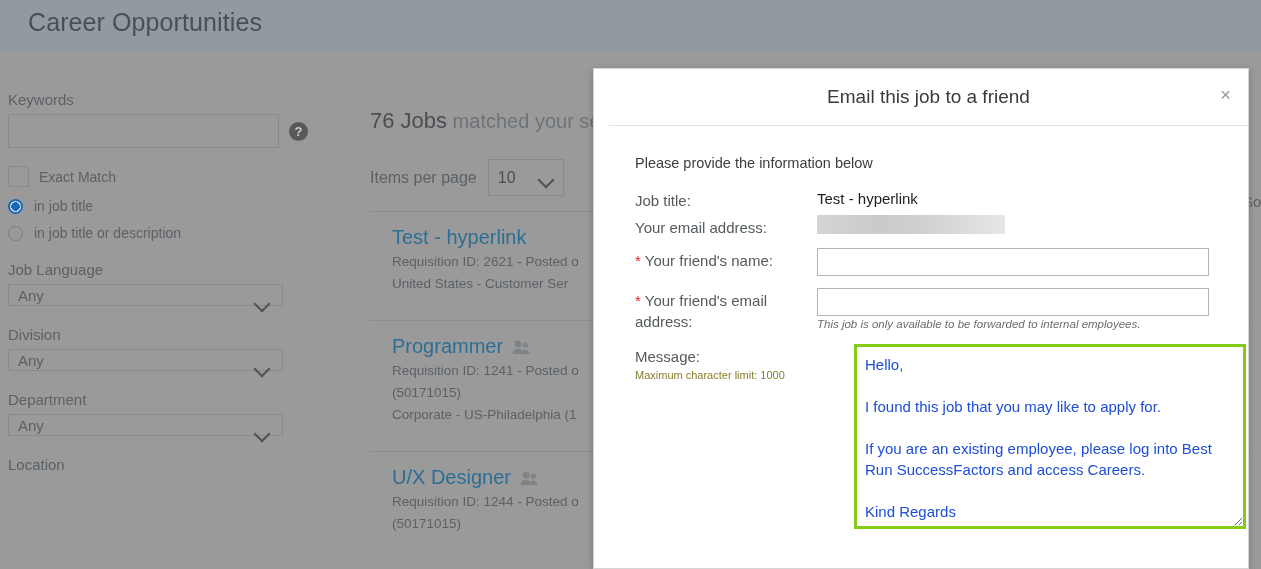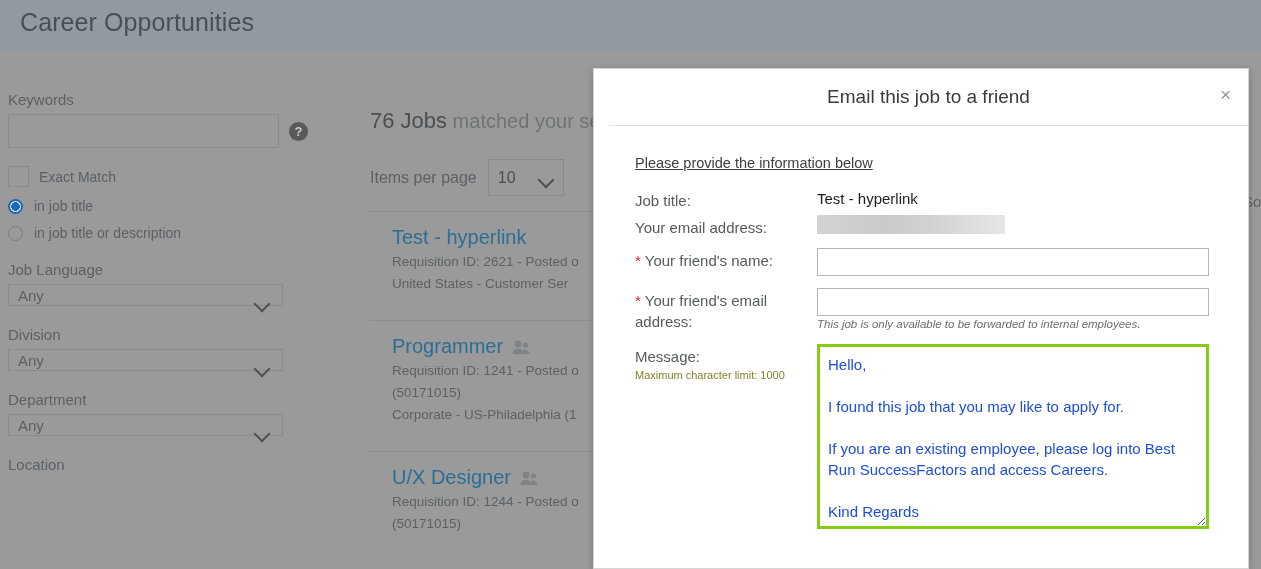--- a/index.html
+++ b/index.html
@@ -22,21 +22,21 @@
     background: #9a9a9a;
   }
   #page-header {
     position: absolute;
     left: 0; top: 0;
     width: 1261px; height: 52px;
     background: #939a9f;
   }
   #page-title {
     position: absolute;
-    left: 20px; top: 8px;
+    left: 28px; top: 8px;
     font-size: 25px;
     color: #4a4f54;
     letter-spacing: .1px;
     white-space: nowrap;
   }
 
   
   #filters {
     position: absolute;
     left: 8px; top: 90px;
@@ -211,21 +211,20 @@
     line-height: 1;
     cursor: pointer;
     background: none; border: none; padding: 0;
     font-family: "Liberation Sans", sans-serif;
   }
   #modal-body { padding: 29px 0 0 41px; }
   #intro-text {
     font-size: 14.5px;
     color: #3d3d3d;
     margin-bottom: 17px;
-    text-decoration: underline;
   }
 
   .frm-row {
     display: flex;
     margin-bottom: 4px;
   }
   .frm-label {
     width: 182px;
     flex: none;
     font-size: 15px;
@@ -277,21 +276,21 @@
     color: #1d4ed8;
     line-height: 21px;
     padding: 7px 8px;
     resize: both;
     overflow: hidden;
     white-space: pre-wrap;
   }
   .row-email { margin-bottom: 2px; }
   .row-name { margin-top: 10px; }
   .row-femail { margin-top: 12px; }
-  .row-msg { margin-top: 12px; }
+  .row-msg { margin-top: 12px; gap: 37px; }
 </style>
 </head>
 <body>
 
 <div id="bg-page">
 
   <div id="page-header"></div>
   <div id="page-title">Career Opportunities</div>
 
   <div id="filters">

